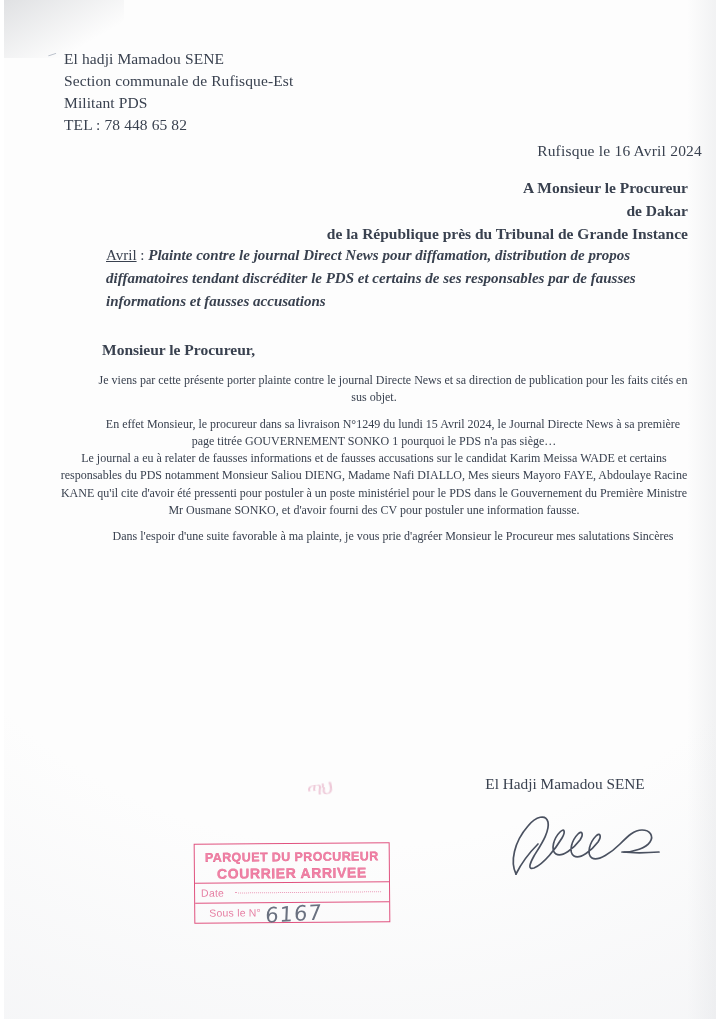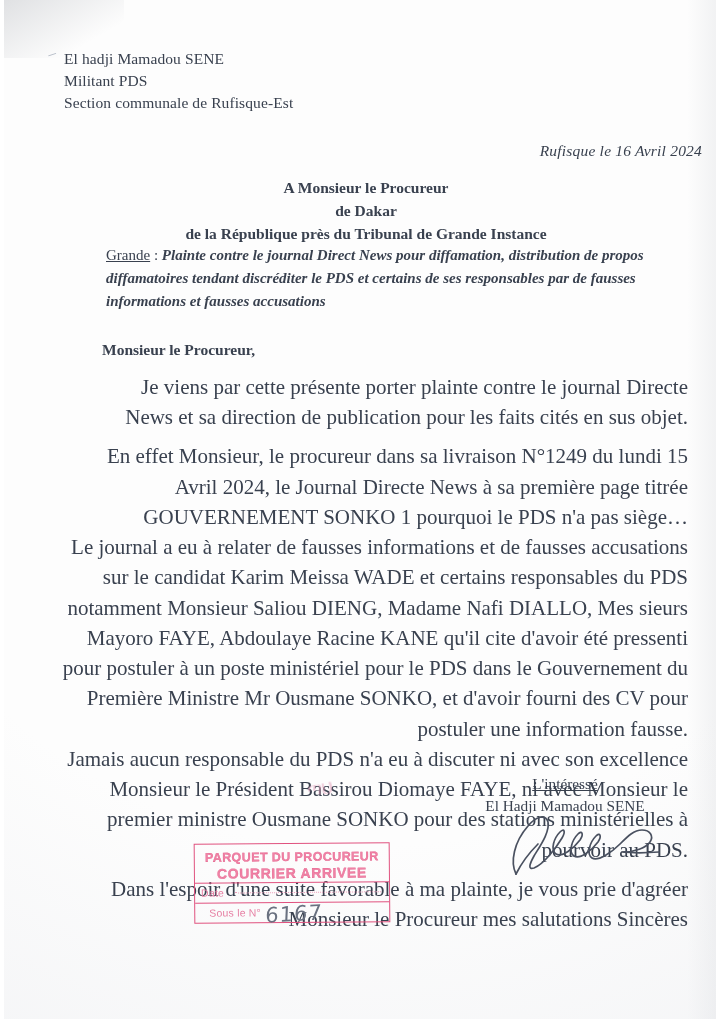--- a/index.html
+++ b/index.html
@@ -59,32 +59,31 @@
     border-top: 1.4px solid #9aa3b2;
     transform: rotate(-18deg);
     opacity: .75;
   }
 
   
   .date-line {
     position: absolute;
     top: 142px;
     right: 14px;
-    font-style: italic;
     font-size: 15.5px;
     letter-spacing: .2px;
   }
 
   
   .recipient {
     position: absolute;
     top: 177px;
     left: 0;
     right: 0;
-    text-align: center;
+    text-align: right;
     font-weight: bold;
     font-size: 15.5px;
     line-height: 1.47;
     padding-left: 40px;
     padding-right: 28px;
   }
 
   
   .objet {
     position: absolute;
@@ -113,23 +112,23 @@
     font-weight: bold;
     font-size: 15.5px;
   }
 
   
   .body-text {
     position: absolute;
     top: 372px;
     left: 56px;
     width: 628px;
-    font-size: 21px;
+    font-size: 12px;
     line-height: 1.44;
-    text-align: right;
+    text-align: center;
   }
   .body-text p {
     margin: 0 0 0 0;
   }
   .body-text p.indent { text-indent: 38px; }
   .body-text p.gap-md { margin-top: 9px; }
 
   
   .sign-block {
     position: absolute;
@@ -243,48 +242,47 @@
 <div class="page">
 
   <div class="scan-shadow-tl"></div>
   <div class="scan-shadow-right"></div>
   <div class="scan-tint"></div>
 
   <div class="sender-tick"></div>
 
   <div class="sender">
     <div>El hadji Mamadou SENE</div>
+    <div>Section communale de Rufisque-Est</div>
     <div>Militant PDS</div>
-    <div>Section communale de Rufisque-Est</div>
+    <div>TEL : 78 448 65 82</div>
   </div>
 
   <div class="date-line">Rufisque le 16 Avril 2024</div>
 
   <div class="recipient">
     <div>A Monsieur le Procureur</div>
     <div>de Dakar</div>
     <div>de la République près du Tribunal de Grande Instance</div>
   </div>
 
   <div class="objet">
-    <span class="lbl">Grande</span><span> : </span><span class="body">Plainte contre le journal Direct News pour diffamation, distribution de propos diffamatoires tendant discréditer le PDS et certains de ses responsables par de fausses informations et fausses accusations</span>
+    <span class="lbl">Avril</span><span> : </span><span class="body">Plainte contre le journal Direct News pour diffamation, distribution de propos diffamatoires tendant discréditer le PDS et certains de ses responsables par de fausses informations et fausses accusations</span>
   </div>
 
   <div class="salutation">Monsieur le Procureur,</div>
 
   <div class="body-text">
     <p class="indent">Je viens par cette présente porter plainte contre le journal Directe News et sa direction de publication pour les faits cités en sus objet.</p>
     <p class="indent gap-md">En effet Monsieur, le procureur dans sa livraison N°1249 du lundi 15 Avril 2024, le Journal Directe News à sa première page titrée GOUVERNEMENT SONKO 1 pourquoi le PDS n'a pas siège…</p>
     <p>Le journal a eu à relater de fausses informations et de fausses accusations sur le candidat Karim Meissa WADE et certains responsables du PDS notamment Monsieur Saliou DIENG, Madame Nafi DIALLO, Mes sieurs Mayoro FAYE, Abdoulaye Racine KANE qu'il cite d'avoir été pressenti pour postuler à un poste ministériel pour le PDS dans le Gouvernement du Première Ministre Mr Ousmane SONKO, et d'avoir fourni des CV pour postuler une information fausse.</p>
-    <p>Jamais aucun responsable du PDS n'a eu à discuter ni avec son excellence Monsieur le Président Bassirou Diomaye FAYE, ni avec Monsieur le premier ministre Ousmane SONKO pour des stations ministérielles à pourvoir au PDS.</p>
     <p class="indent gap-md">Dans l'espoir d'une suite favorable à ma plainte, je vous prie d'agréer Monsieur le Procureur mes salutations Sincères</p>
   </div>
 
   <div class="sign-block">
-    <div class="role">L'intéressé</div>
     <div>El Hadji Mamadou SENE</div>
   </div>
 
   <svg class="sign-svg" viewBox="0 0 160 72">
     <g fill="none" stroke="#4a5160" stroke-width="1.7" stroke-linecap="round" stroke-linejoin="round">
       <path d="M12 66 C 6 54, 10 34, 24 18 C 32 8, 42 6, 44 14 C 46 24, 36 38, 30 48 C 25 57, 24 62, 30 60 C 40 56, 52 40, 58 30 C 62 23, 60 20, 56 24 C 50 30, 46 42, 52 46 C 58 50, 70 40, 76 32 C 80 26, 78 22, 74 26 C 68 32, 64 44, 70 48 C 76 52, 88 42, 94 34 C 98 28, 96 24, 92 28 C 86 34, 82 46, 88 50 C 94 54, 108 44, 116 36 C 124 28, 130 22, 138 22 C 146 22, 150 28, 146 34 C 142 40, 130 44, 120 44"></path>
       <path d="M118 44 C 128 45, 142 45, 155 44"></path>
       <path d="M34 36 C 26 44, 18 54, 12 66"></path>
     </g>
   </svg>

